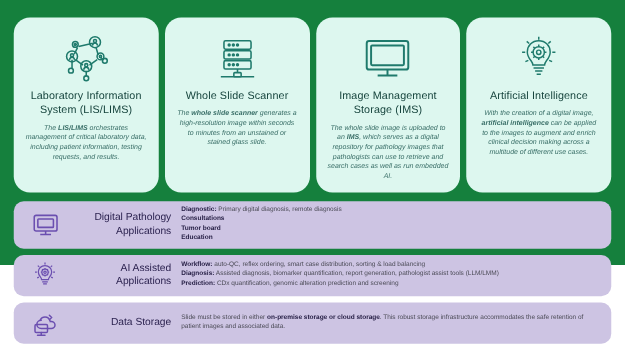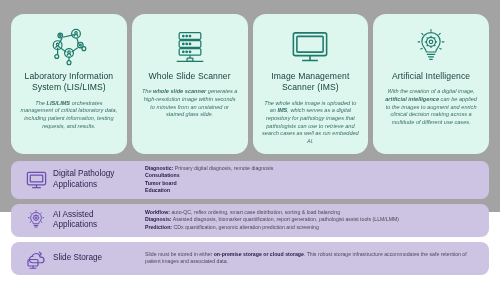--- a/index.html
+++ b/index.html
@@ -6,21 +6,21 @@
   html, body {
     margin: 0; padding: 0;
     width: 500px; height: 281px;
     background: #ffffff;
     font-family: "Liberation Sans", sans-serif;
     overflow: hidden;
   }
   #page {
     position: relative;
     width: 500px; height: 212px;
-    background: #a3a3a3;
+    background: #15803d;
   }
 
   
   .cards {
     display: flex;
     gap: 5px;
     padding: 14px 11px 0 11px;
   }
   .card {
     flex: 1 1 0;
@@ -80,21 +80,21 @@
     display: flex;
     align-items: center;
     justify-content: center;
   }
   .row-label {
     width: 88px;
     min-width: 88px;
     color: #2c2350;
     font-size: 8.2px;
     line-height: 10.4px;
-    text-align: left;
+    text-align: right;
     padding-right: 4px;
   }
   .row-detail {
     flex: 1 1 auto;
     color: #4a4a55;
     font-size: 5.2px;
     line-height: 7.4px;
     padding-left: 4px;
   }
   .row-detail b { color: #231c42; font-weight: bold; }
@@ -170,21 +170,21 @@
 
     <div class="card">
       <div class="card-icon">
         <svg width="42" height="42" viewBox="0 0 48 48" fill="none" stroke="#1f7a6c" stroke-width="1.8">
           <rect x="5" y="9" width="38" height="26" rx="2.2"></rect>
           <rect x="9" y="13" width="30" height="18" rx="1"></rect>
           <line x1="24" y1="35" x2="24" y2="40"></line>
           <line x1="15" y1="40.5" x2="33" y2="40.5"></line>
         </svg>
       </div>
-      <div class="card-title">Image Management Scanner (IMS)</div>
+      <div class="card-title">Image Management Storage (IMS)</div>
       <div class="card-desc">
         <span>The whole slide image is uploaded to an </span><b>IMS</b><span>, which serves as a digital repository for pathology images that pathologists can use to retrieve and search cases as well as run embedded AI.</span>
       </div>
     </div>
 
     <div class="card">
       <div class="card-icon">
         <svg width="40" height="40" viewBox="0 0 48 48" fill="none" stroke="#1f7a6c" stroke-width="1.4">
           <path d="M24 8c-6.4 0-11 4.7-11 10.6 0 3.9 2 6.4 3.6 8.5 1.1 1.5 1.8 2.6 1.8 4.1h11.2c0-1.5 0.7-2.6 1.8-4.1 1.6-2.1 3.6-4.6 3.6-8.5C35 12.7 30.4 8 24 8z"></path>
           <line x1="19" y1="34" x2="29" y2="34"></line>
@@ -272,19 +272,19 @@
     <div class="row">
       <div class="row-icon">
         <svg width="24" height="24" viewBox="0 0 48 48" fill="none" stroke="#6b4fb0" stroke-width="2.4" stroke-linecap="round">
           <path d="M18 20.5c-3.9 0-7 2.9-7 6.5s3.1 6.5 7 6.5h16c3.3 0 6-2.5 6-5.6 0-3.1-2.7-5.6-6-5.6-0.5 0-1 0.1-1.5 0.2C31.3 17.8 28 15 24 15c-3.2 0-6 1.8-7.3 4.4"></path>
           <rect x="8" y="27" width="20" height="13" rx="2"></rect>
           <line x1="18" y1="40" x2="18" y2="44"></line>
           <line x1="12" y1="44.5" x2="24" y2="44.5"></line>
           <path d="M31 12.5l3.5 3.5-3.5 3.5"></path>
         </svg>
       </div>
-      <div class="row-label">Slide Storage</div>
+      <div class="row-label">Data Storage</div>
       <div class="row-detail">
         <span>Slide must be stored in either </span><b>on-premise storage or cloud storage</b><span>. This robust storage infrastructure accommodates the safe retention of patient images and associated data.</span>
       </div>
     </div>
   </div>
 </div>
 
 </body></html>

